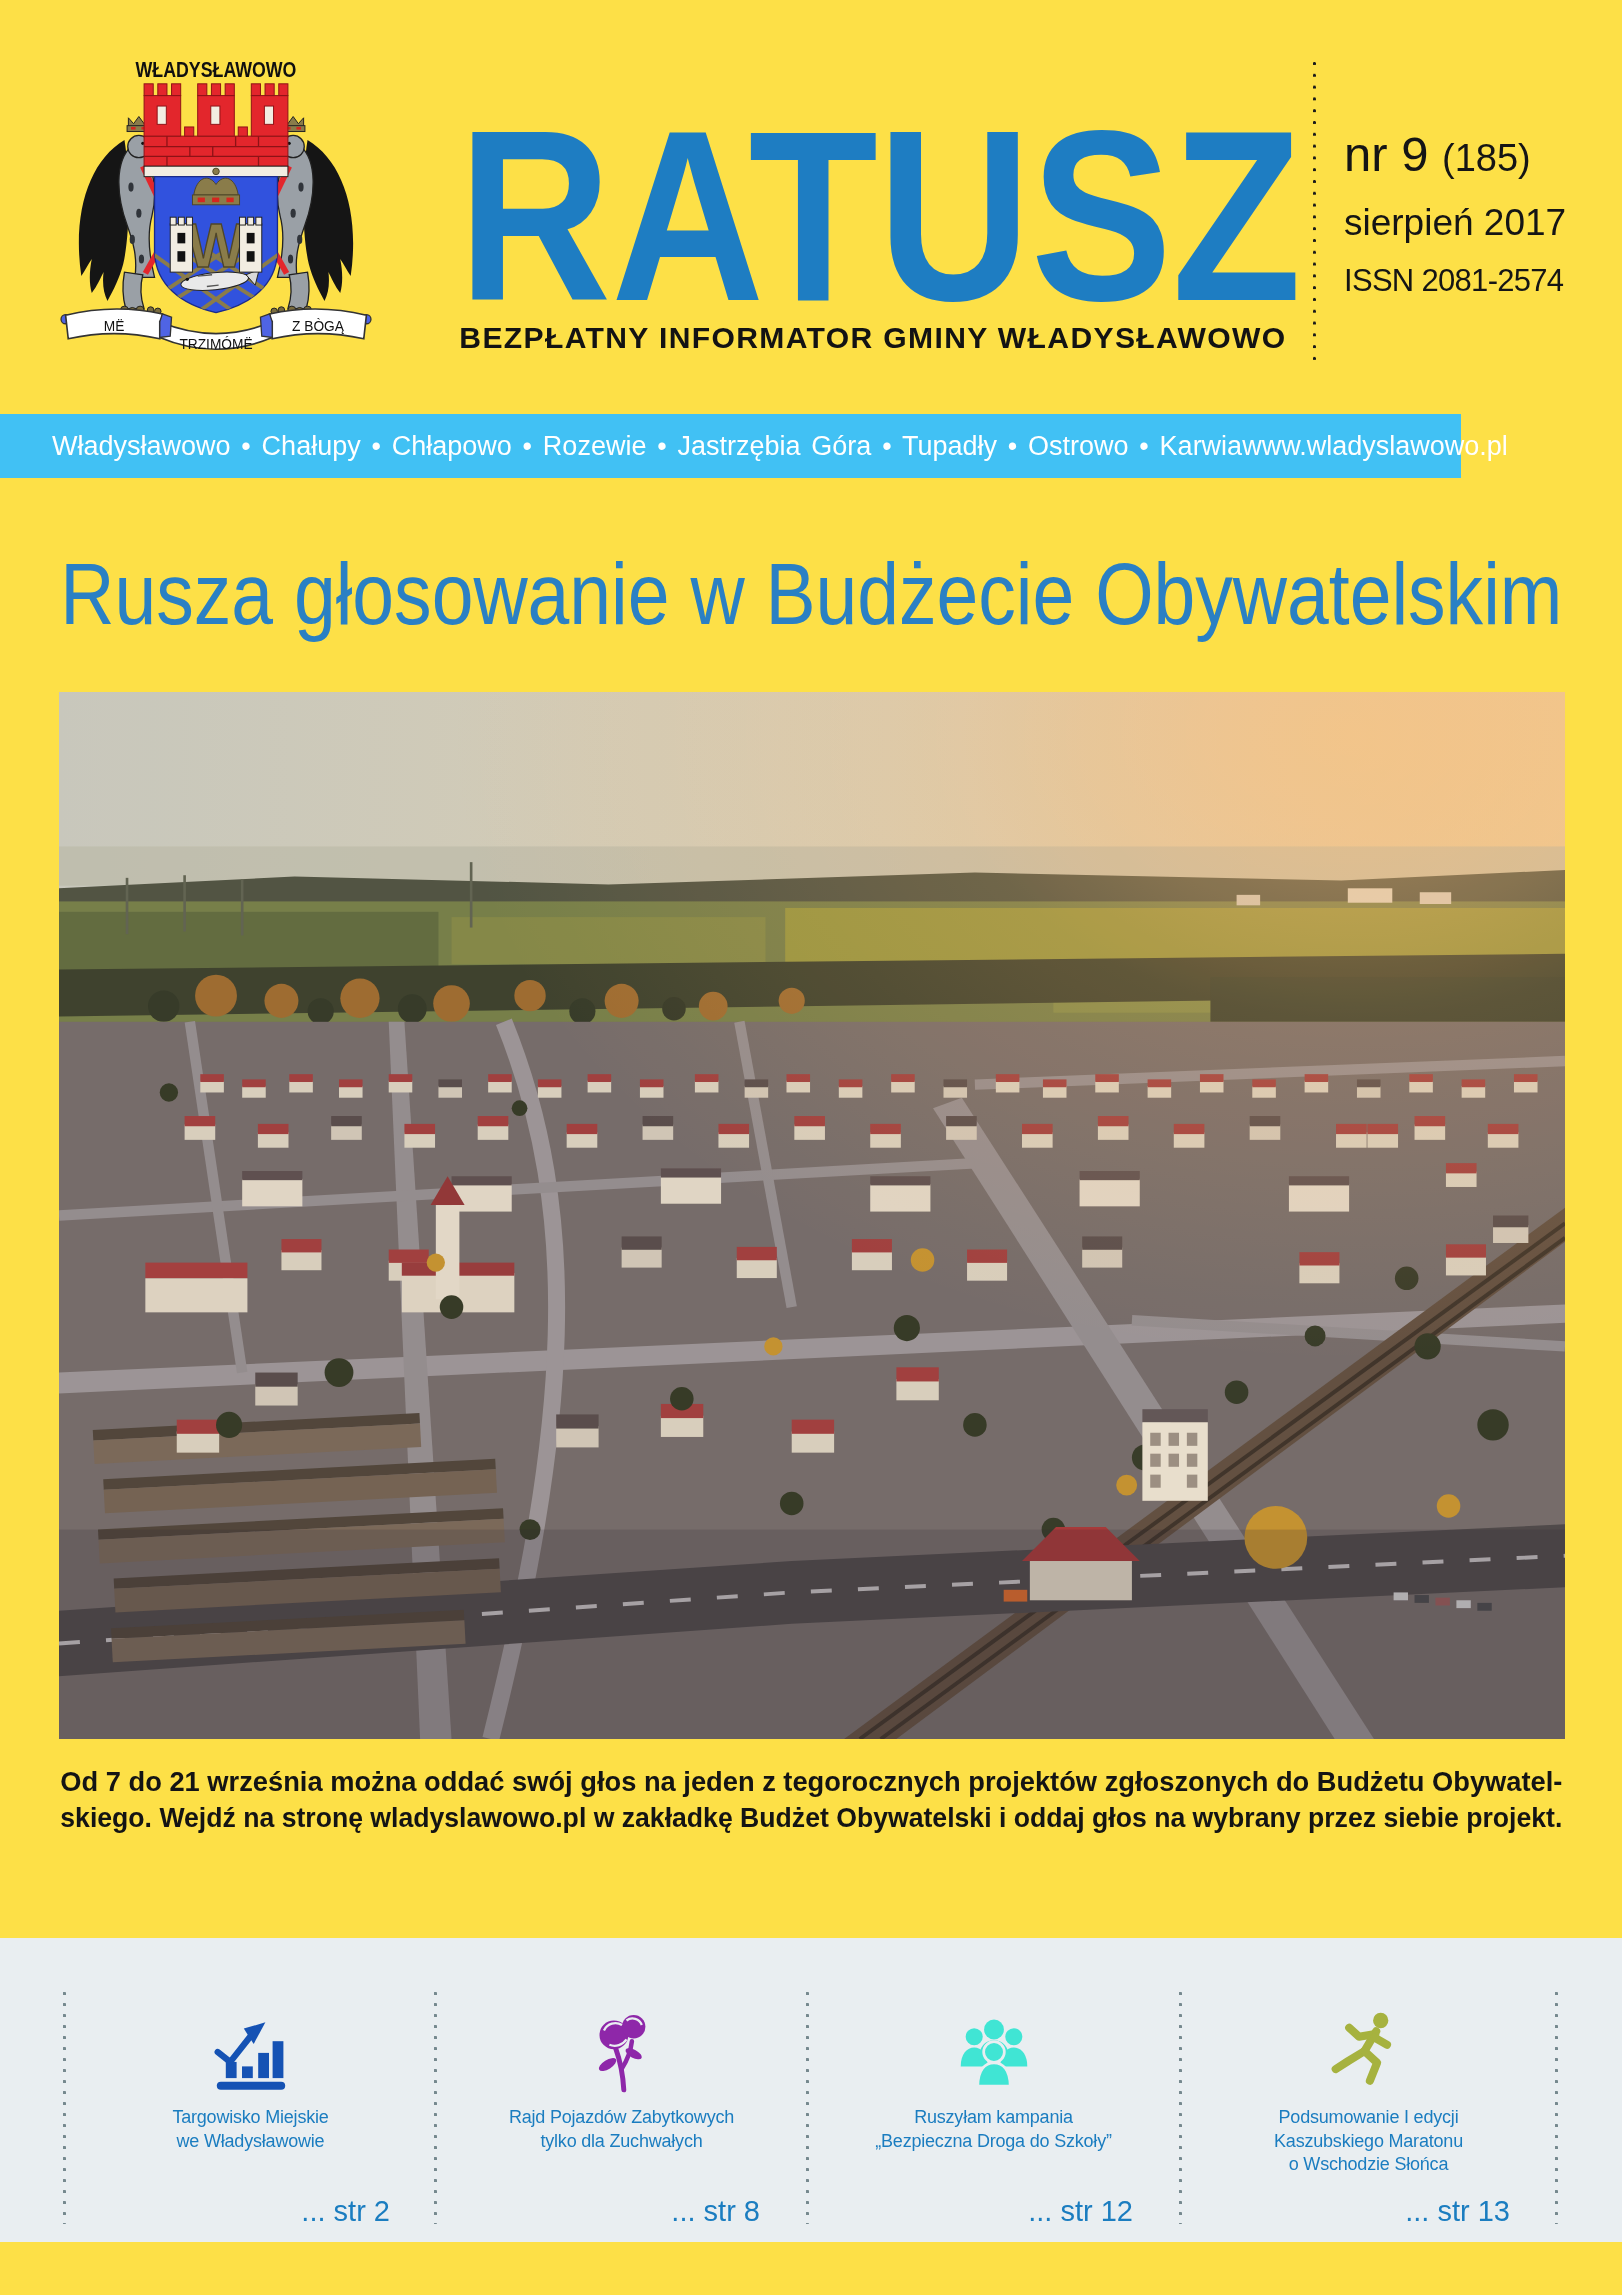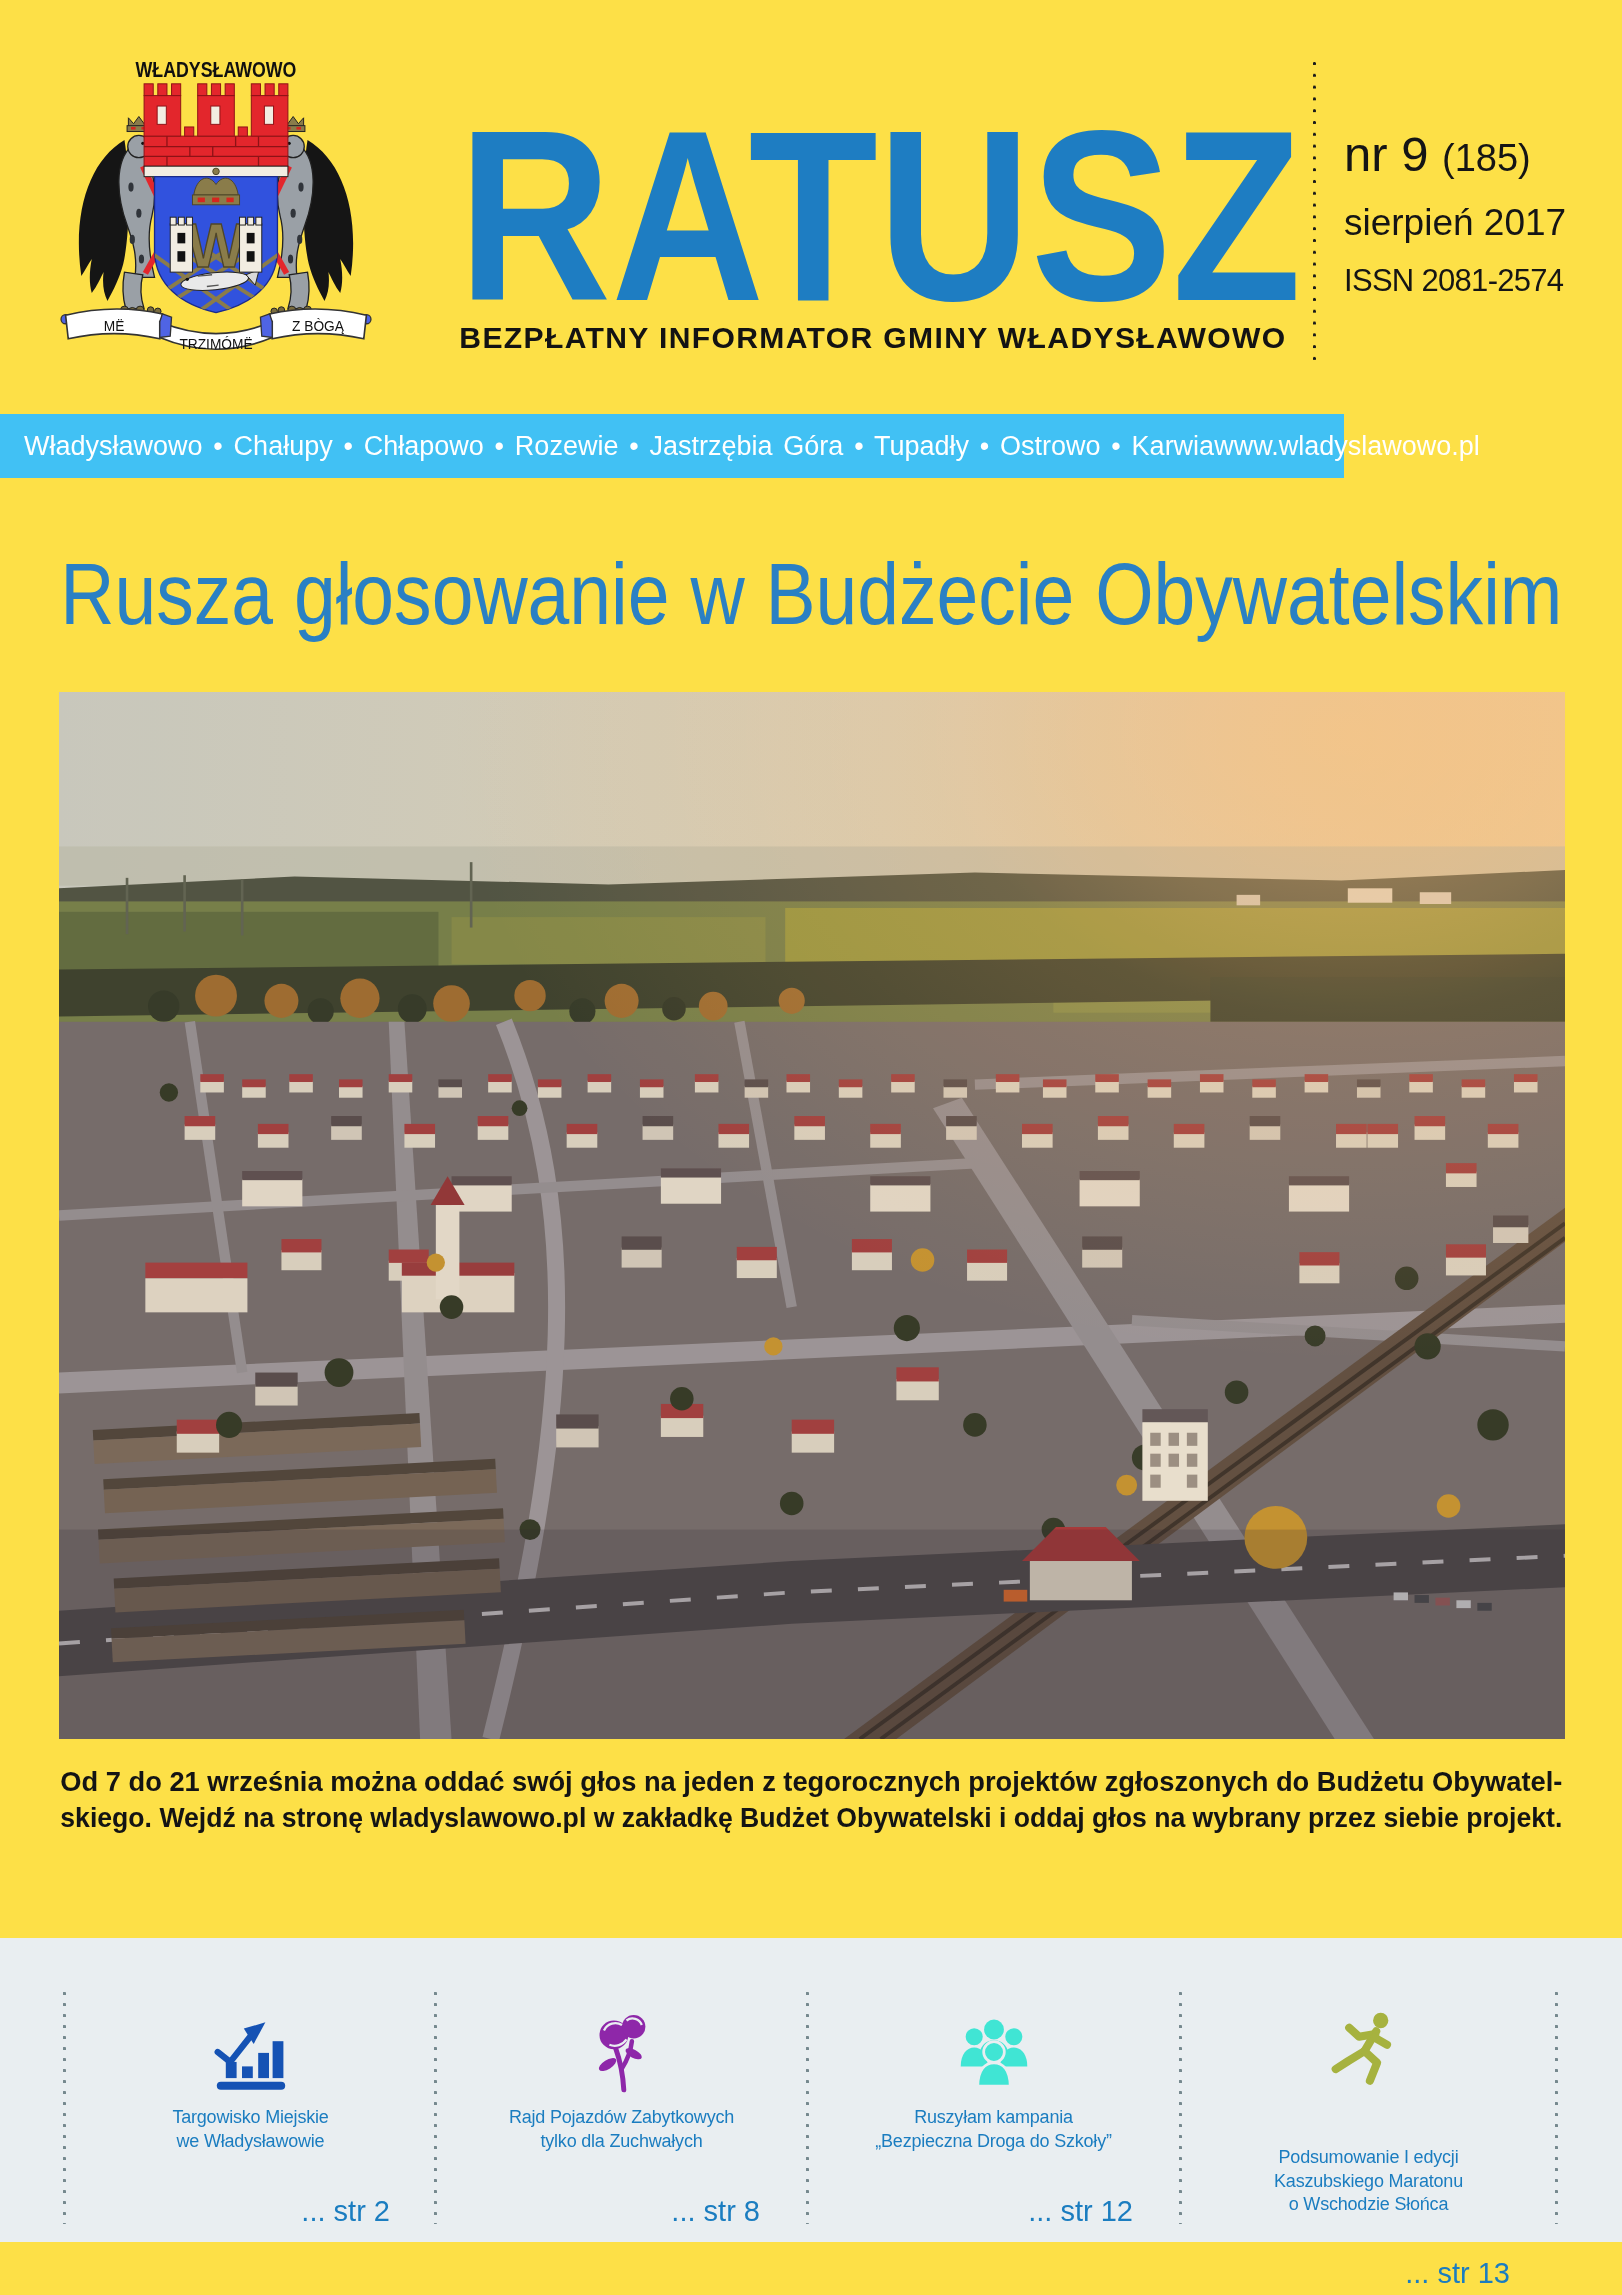--- a/index.html
+++ b/index.html
@@ -15,23 +15,23 @@
          background-image:radial-gradient(circle at 1.6px 1.6px,#76898f 1.5px,rgba(0,0,0,0) 1.9px);}
   .hdots{left:1313px;top:62px;height:304px;
          background-image:radial-gradient(circle at 1.6px 1.6px,#1a1a1a 1.4px,rgba(0,0,0,0) 1.8px);
          background-size:3.3px 11.8px;}
   .issue-no{position:absolute;left:1344px;top:126px;font-size:49px;color:#151515;white-space:nowrap;}
   .issue-no .paren{font-size:38px;}
   .issue-month{position:absolute;left:1344px;top:202px;font-size:37px;color:#151515;}
   .issue-issn{position:absolute;left:1344px;top:263px;font-size:31px;color:#151515;letter-spacing:-0.7px;}
 
   
-  .topbar{position:absolute;left:0;top:414px;width:1344px;height:64px;background:var(--navbar_blue,#41c1f4);
+  .topbar{position:absolute;left:0;top:414px;width:1461px;height:64px;background:var(--navbar_blue,#41c1f4);
           display:flex;align-items:center;justify-content:space-between;box-sizing:border-box;
-          padding:0 24px;color:#fff;font-size:27px;white-space:nowrap;}
+          padding:0 52px;color:#fff;font-size:27px;white-space:nowrap;}
   .towns{word-spacing:3.3px;}
 
   
   .headline-svg{position:absolute;left:59px;top:551px;width:1506px;height:93px;}
   .photo{position:absolute;left:59px;top:692px;width:1506px;height:1047px;}
   .lead1{position:absolute;left:59px;top:1763px;width:1506px;height:37px;}
   .lead2{position:absolute;left:59px;top:1799px;width:1506px;height:37px;}
   .more{position:absolute;left:59px;top:1865px;width:1506px;text-align:right;
         font-size:29.4px;font-weight:bold;color:#111;}
 
@@ -547,21 +547,21 @@
         <path d="M32,88 C32,70 40,62 50,62 C60,62 68,70 68,88 Z"></path>
       </g>
     </svg>
     <div class="ttitle">
       <div>Ruszyłam kampania</div>
       <div>„Bezpieczna Droga do Szkoły”</div>
     </div>
     <div class="tpage">... str 12</div>
   </div>
 
-  <div class="card" style="left:1188px;width:361px;gap:40px;">
+  <div class="card" style="left:1188px;width:361px;">
     <svg class="ticon icon-runner" viewBox="0 0 100 100">
       <circle cx="63" cy="15" r="8.5" fill="currentColor"></circle>
       <g stroke="currentColor" stroke-width="9" fill="none" stroke-linecap="round" stroke-linejoin="round">
         <path d="M58,27 L45,49"></path>
         <path d="M57,30 L39,33 L28,23"></path>
         <path d="M56,34 L70,42"></path>
         <path d="M45,49 L27,60 L13,69"></path>
         <path d="M45,49 L59,62 L51,82"></path>
       </g>
     </svg>

